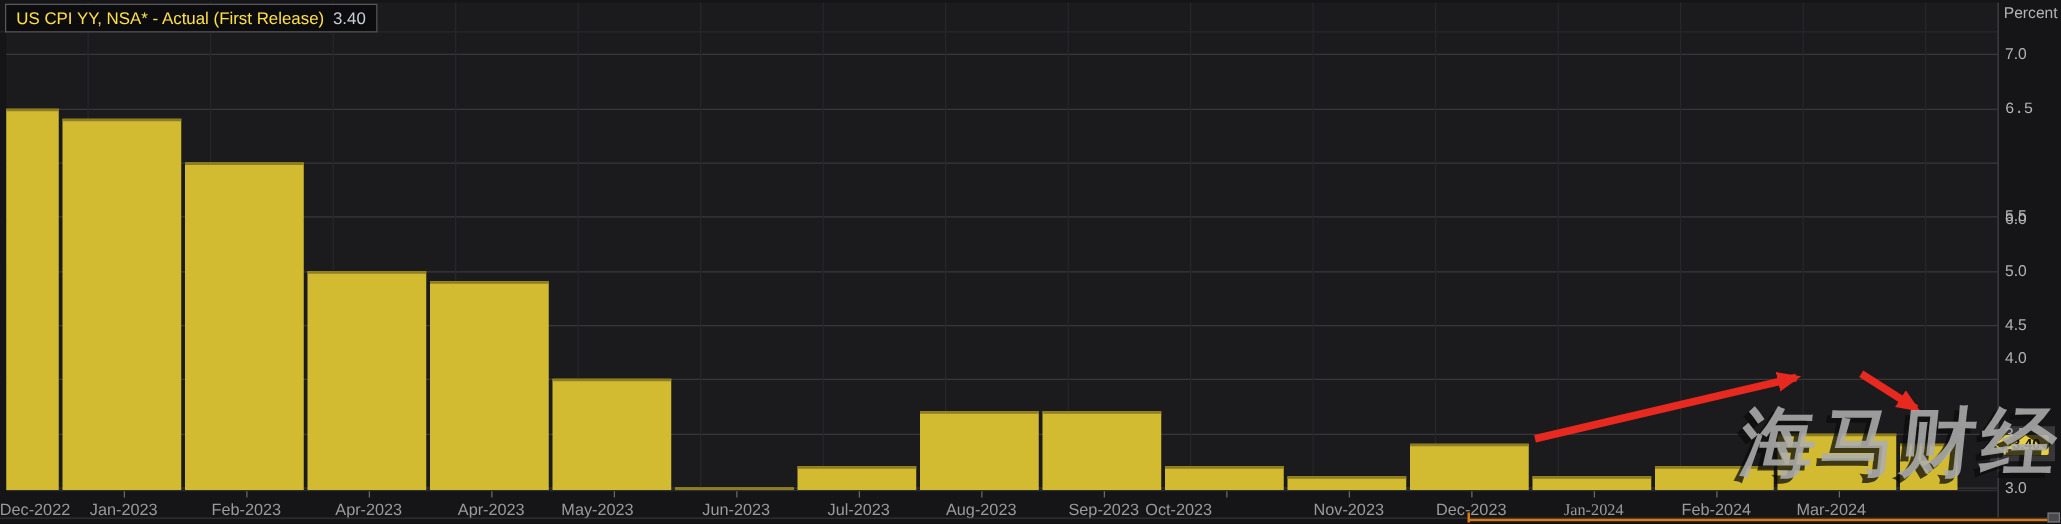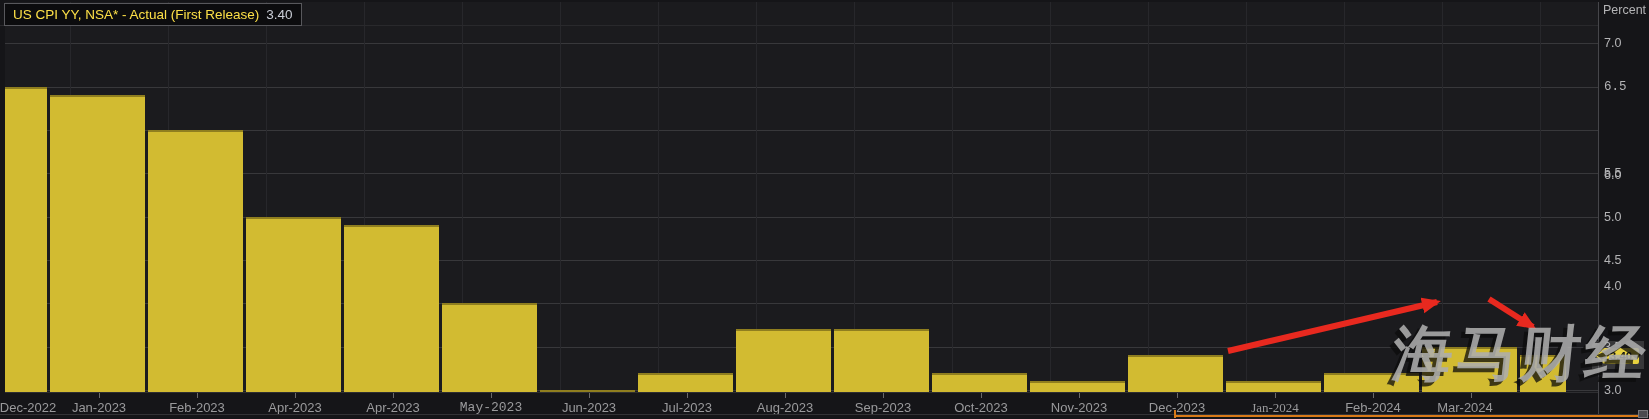--- a/index.html
+++ b/index.html
@@ -112,31 +112,31 @@
       <div class="xlab" style="left: 28px;">Dec-2022</div>
       <div class="xtick" style="left: 99px;"></div>
       <div class="xlab" style="left: 99px;">Jan-2023</div>
       <div class="xtick" style="left: 197px;"></div>
       <div class="xlab" style="left: 197px;">Feb-2023</div>
       <div class="xtick" style="left: 295px;"></div>
       <div class="xlab" style="left: 295px;">Apr-2023</div>
       <div class="xtick" style="left: 393px;"></div>
       <div class="xlab" style="left: 393px;">Apr-2023</div>
       <div class="xtick" style="left: 491px;"></div>
-      <div class="xlab" style="left: 491px; font-family: Liberation Mono, monospace;">May-2023</div>
+      <div class="xlab" style="left: 478px;">May-2023</div>
       <div class="xtick" style="left: 589px;"></div>
       <div class="xlab" style="left: 589px;">Jun-2023</div>
       <div class="xtick" style="left: 687px;"></div>
       <div class="xlab" style="left: 687px;">Jul-2023</div>
       <div class="xtick" style="left: 785px;"></div>
       <div class="xlab" style="left: 785px;">Aug-2023</div>
       <div class="xtick" style="left: 883px;"></div>
       <div class="xlab" style="left: 883px;">Sep-2023</div>
       <div class="xtick" style="left: 981px;"></div>
-      <div class="xlab" style="left: 981px; text-align: center;">Oct-2023</div>
+      <div class="xlab" style="left: 943px; text-align: center;">Oct-2023</div>
       <div class="xtick" style="left: 1079px;"></div>
       <div class="xlab" style="left: 1079px;">Nov-2023</div>
       <div class="xtick" style="left: 1177px;"></div>
       <div class="xlab" style="left: 1177px;">Dec-2023</div>
       <div class="xtick" style="left: 1275px;"></div>
       <div class="xlab" style="left: 1275px; font-family: Liberation Serif, serif;">Jan-2024</div>
       <div class="xtick" style="left: 1373px;"></div>
       <div class="xlab" style="left: 1373px;">Feb-2024</div>
       <div class="xtick" style="left: 1471px;"></div>
       <div class="xlab" style="left: 1465px;">Mar-2024</div>

